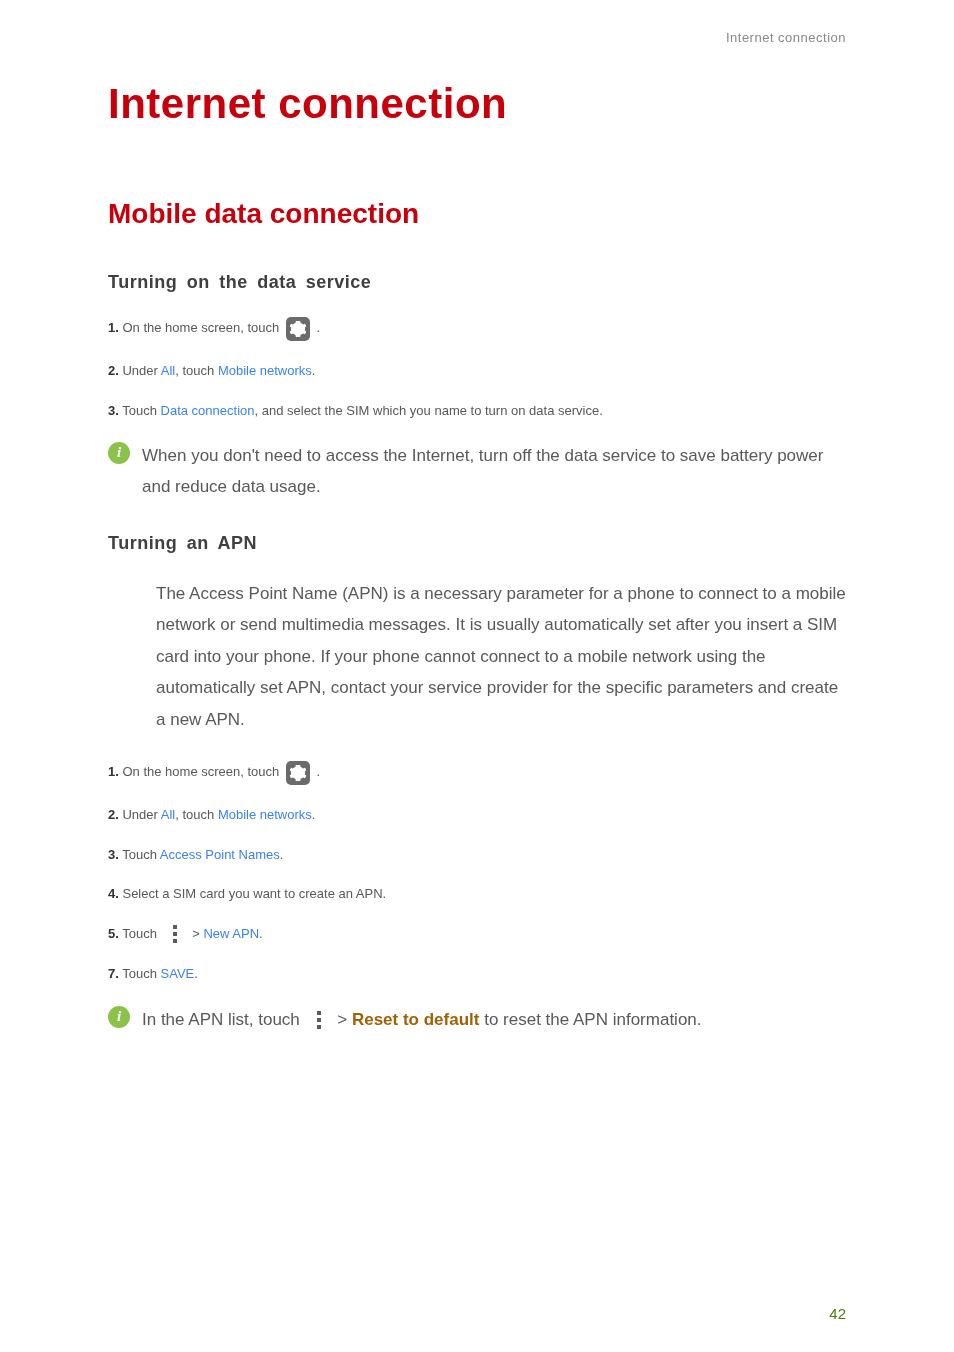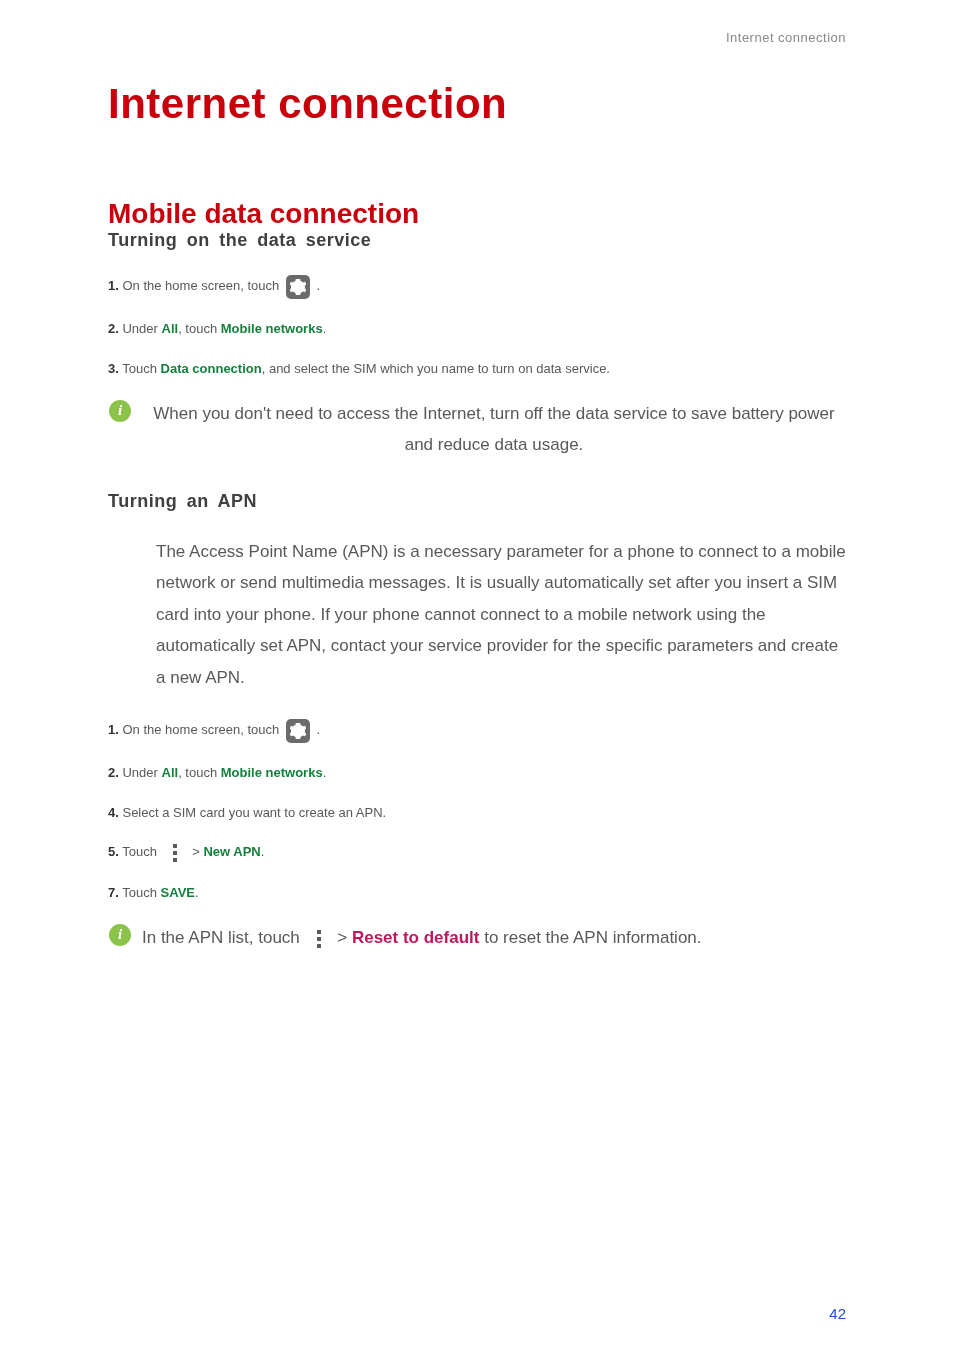--- a/index.html
+++ b/index.html
@@ -29,20 +29,21 @@
     font-weight: bold;
     color: #c7000b;
     margin-top: 30px;
     margin-bottom: 70px;
     letter-spacing: 0.5px;
   }
   h2.section-title {
     font-size: 28px;
     font-weight: bold;
     color: #c7000b;
+    margin-bottom: 42px;
   }
   h3.subsection-title {
     font-size: 18px;
     font-weight: bold;
     color: #404040;
     margin-bottom: 24px;
     letter-spacing: 0.5px;
     word-spacing: 4px;
   }
   .step {
@@ -51,44 +52,43 @@
     margin-bottom: 20px;
     line-height: 1.5;
     padding-left: 26px;
     text-indent: -26px;
   }
   .step .num {
     font-weight: bold;
     color: #333333;
   }
   .step b, .step strong {
-    font-weight: bold;
-    color: #15803d;
+    font-weight: normal;
+    color: #3b82f6;
   }
   .note {
     display: flex;
     align-items: flex-start;
     margin-top: 8px;
     margin-bottom: 26px;
-    text-align: center;
   }
   .note .icon-wrap {
     flex-shrink: 0;
     width: 24px;
     margin-right: 10px;
     margin-top: 2px;
   }
   .note .text {
     font-size: 17px;
     color: #595959;
     line-height: 1.85;
   }
   .note .text b {
     font-weight: bold;
-    color: #be185d;
+    color: #a16207;
   }
   .paragraph {
     font-size: 17px;
     color: #595959;
     line-height: 1.85;
     margin-bottom: 26px;
     margin-left: 48px;
   }
   .settings-icon {
     display: inline-block;
@@ -143,21 +143,21 @@
     font-style: italic;
     font-weight: bold;
     font-family: Georgia, serif;
     font-size: 15px;
   }
   .page-num {
     position: absolute;
     bottom: 30px;
     right: 108px;
     font-size: 15px;
-    color: #1d4ed8;
+    color: #4d7c0f;
   }
   .section-block {
     margin-bottom: 30px;
   }
 </style>
 </head>
 <body>
 
 <div class="header-label">Internet connection</div>
 
@@ -211,20 +211,24 @@
         </svg>
     </span>
     <span>.</span>
   </div>
 
   <div class="step">
     <span class="num">2.</span>
     <span>Under </span><b>All</b><span>, touch </span><b>Mobile networks</b><span>.</span>
   </div>
 
+  <div class="step">
+    <span class="num">3.</span>
+    <span>Touch </span><b>Access Point Names</b><span>.</span>
+  </div>
 
   <div class="step">
     <span class="num">4.</span>
     <span>Select a SIM card you want to create an APN.</span>
   </div>
 
   <div class="step">
     <span class="num">5.</span>
     <span>Touch </span>
     <span class="more-icon">

